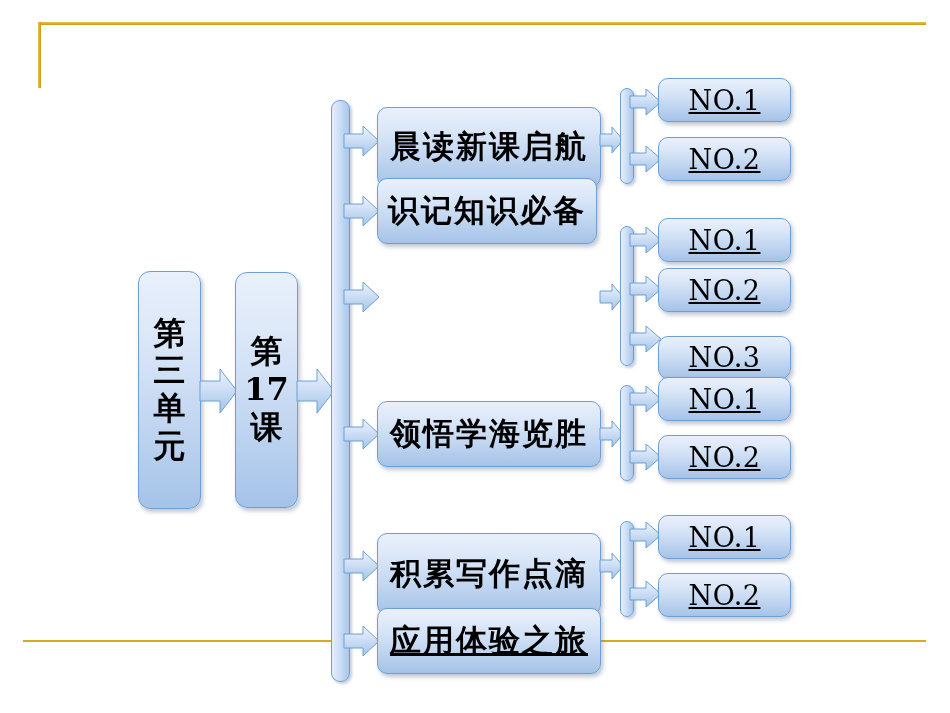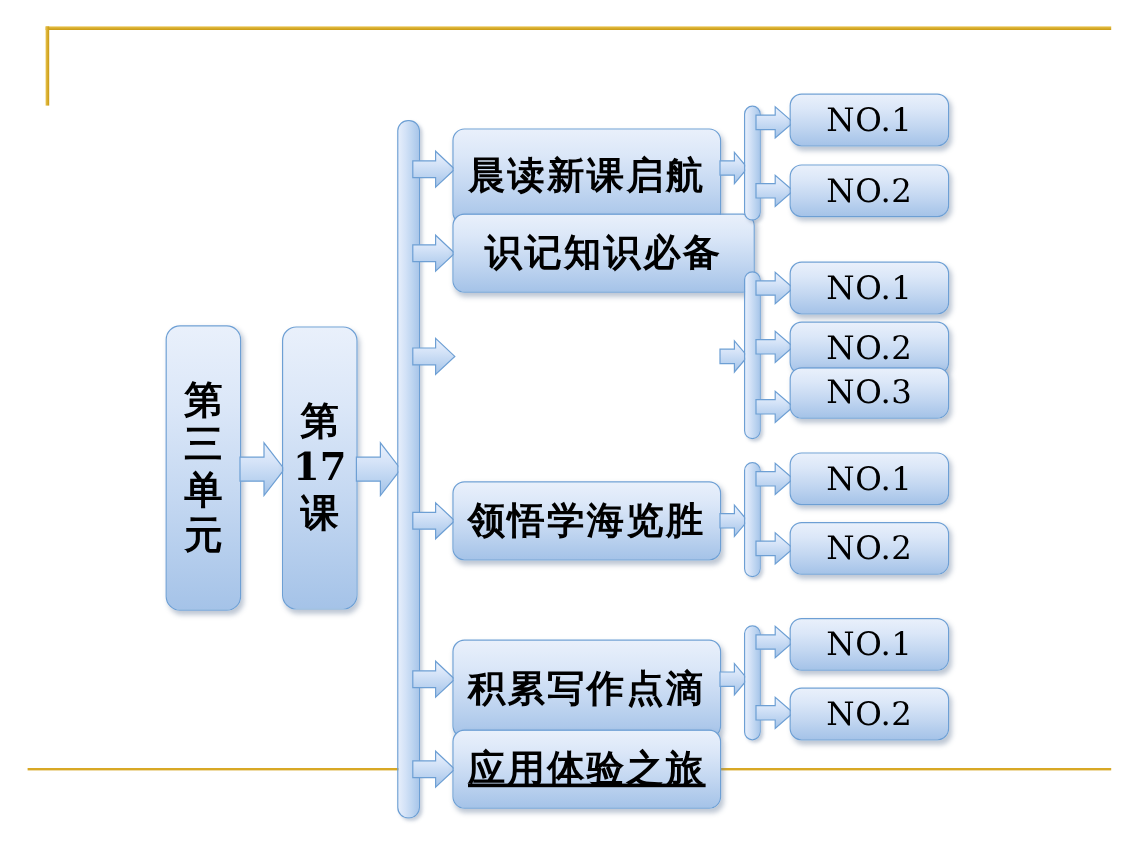--- a/index.html
+++ b/index.html
@@ -56,20 +56,21 @@
     font-family:"DejaVu Serif","Liberation Serif",serif;
     font-weight:700;
     line-height:1.18;
     text-align:center;
   }
   .no{
     font-size:27px;
     font-family:"DejaVu Serif","Liberation Serif",serif;
     font-weight:400;
     letter-spacing:.5px;
+    text-decoration:underline;
   }
 
   
   .spine{
     position:absolute;
     box-sizing:border-box;
     border:1px solid #6d9fd4;
     border-radius:9px;
     background:linear-gradient(to right,#e6eefb 0%,#d3e2f7 35%,#bcd4f0 70%,#a9c6ea 100%);
     box-shadow:2px 2px 3px rgba(110,130,160,.4);
@@ -142,21 +143,21 @@
   </div>
   <div class="node" style="left:377px;top:107px;width:224px;height:80px;">
     <span class="cn">晨读新课启航</span>
   </div>
 
   <div class="arrow" style="left:344px;top:195px;">
     <svg width="36" height="32" viewBox="0 0 36 32">
         <path d="M0,9 L19,9 L19,1 L35,16 L19,31 L19,23 L0,23 Z"></path>
       </svg>
   </div>
-  <div class="node" style="left:377px;top:178px;width:252px;height:66px;">
+  <div class="node" style="left:377px;top:178px;width:220px;height:66px;">
     <span class="cn">识记知识必备</span>
   </div>
 
   <div class="arrow" style="left:344px;top:281px;">
     <svg width="36" height="32" viewBox="0 0 36 32">
         <path d="M0,9 L19,9 L19,1 L35,16 L19,31 L19,23 L0,23 Z"></path>
       </svg>
   </div>
 
   <div class="arrow" style="left:344px;top:418px;">
@@ -234,21 +235,21 @@
   </div>
   <div class="node" style="left:658px;top:268px;width:133px;height:44px;">
     <span class="no">NO.2</span>
   </div>
 
   <div class="arrow" style="left:630px;top:325px;">
     <svg width="32" height="28" viewBox="0 0 32 28">
         <path d="M0,8 L16,8 L16,1 L31,14 L16,27 L16,20 L0,20 Z"></path>
       </svg>
   </div>
-  <div class="node" style="left:658px;top:306px;width:133px;height:43px;">
+  <div class="node" style="left:658px;top:336px;width:133px;height:43px;">
     <span class="no">NO.3</span>
   </div>
 
   <div class="arrow" style="left:600px;top:420px;">
     <svg width="24" height="28" viewBox="0 0 24 28">
         <path d="M0,8 L12,8 L12,1 L23,14 L12,27 L12,20 L0,20 Z"></path>
       </svg>
   </div>
   <div class="spine" style="left:620px;top:385px;width:14px;height:96px;"></div>
 

